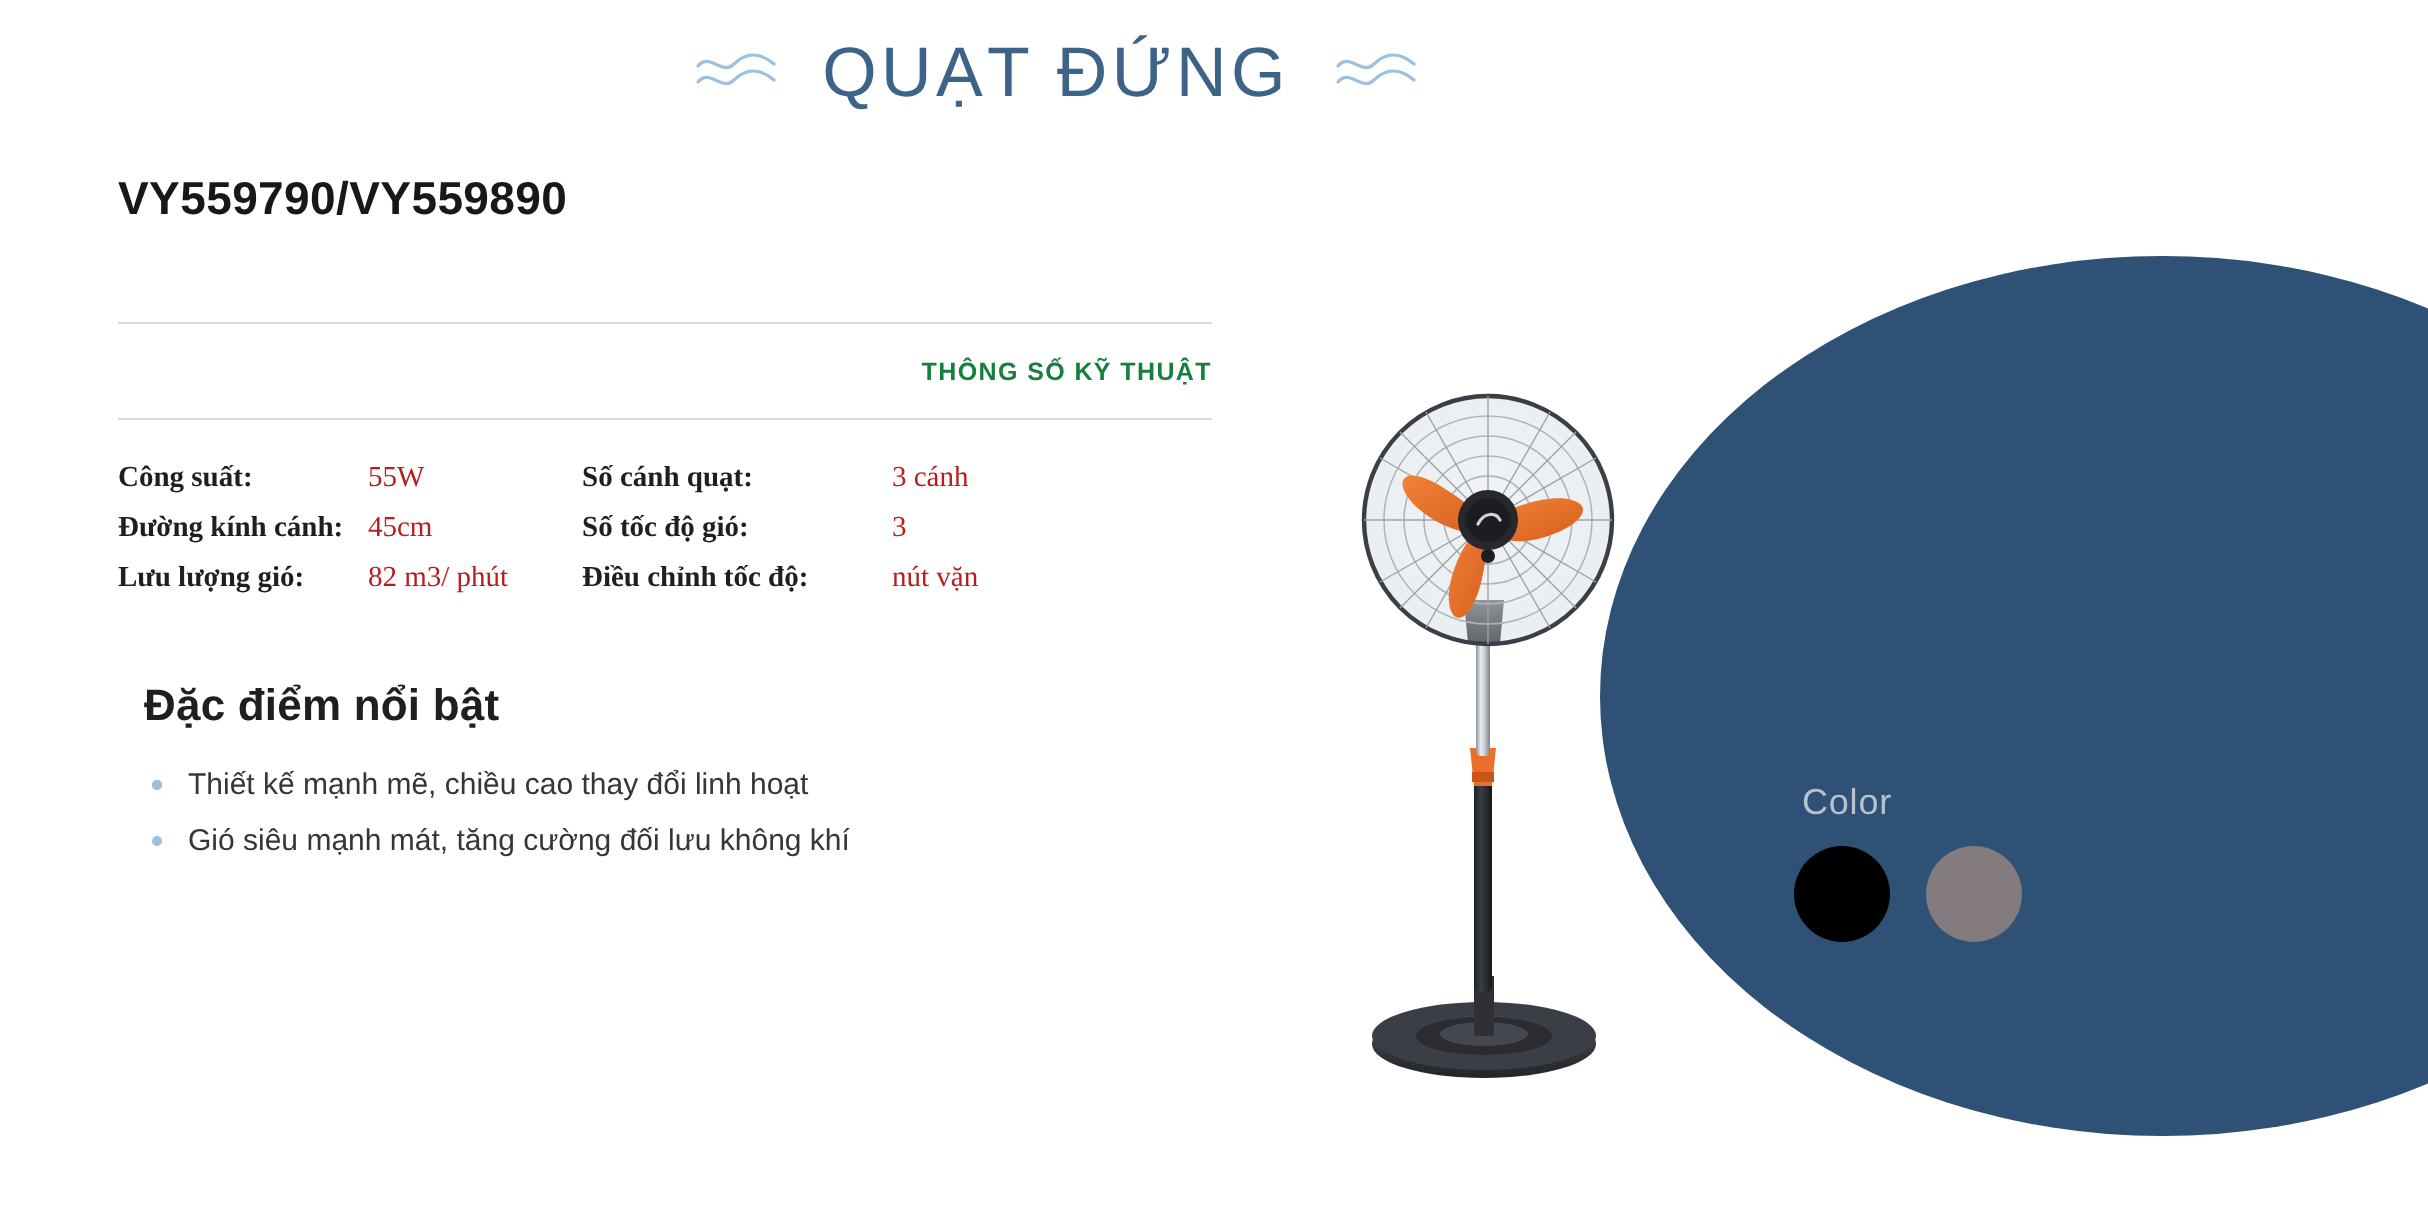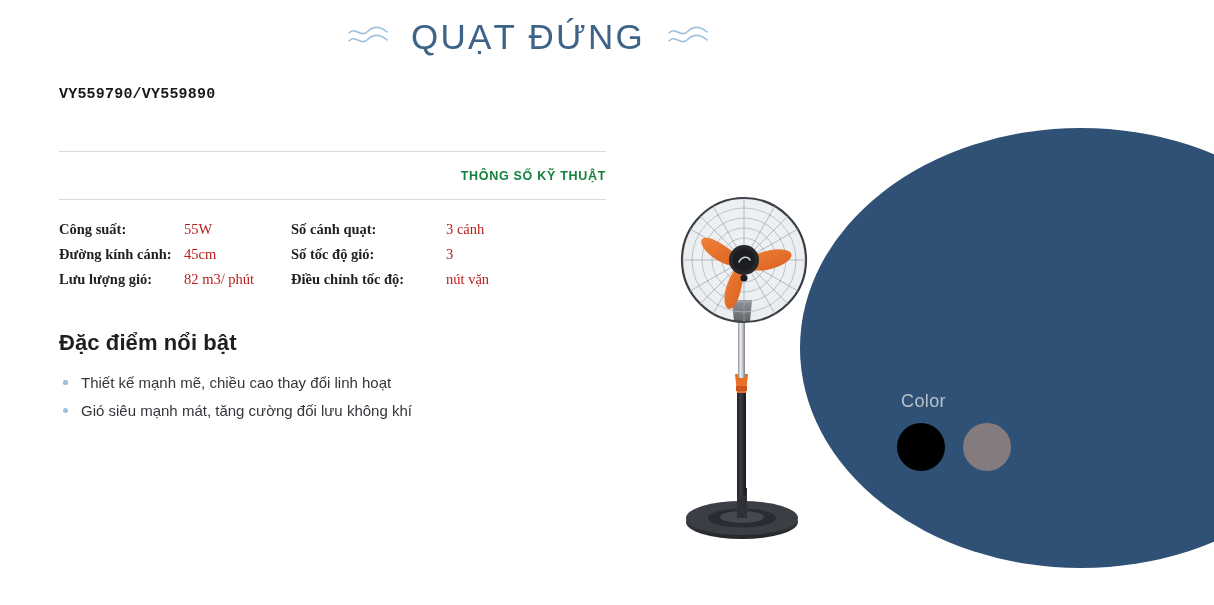--- a/index.html
+++ b/index.html
@@ -50,26 +50,25 @@
 
   
   .left-col {
     position: absolute;
     left: 59px;
     top: 86px;
     width: 547px;
   }
 
   .model-number {
-    font-size: 15px;
+    font-size: 23px;
     font-weight: 700;
     color: #16181c;
     letter-spacing: 0.2px;
     margin-bottom: 16px;
-    font-family: Liberation Mono, monospace;
   }
 
   .spec-block {
     margin-top: 48px;
   }
 
   .rule {
     width: 100%;
     height: 1px;
     background: #d9d9d9;
@@ -103,20 +102,21 @@
 
   .spec-value {
     font-size: 14.5px;
     font-weight: 400;
     color: #b91c1c;
     white-space: nowrap;
   }
 
   .features {
     margin-top: 42px;
+    margin-left: 13px;
   }
 
   .features-title {
     font-size: 22px;
     font-weight: 700;
     color: #1d1f23;
     letter-spacing: 0.1px;
   }
 
   .feature-list {

